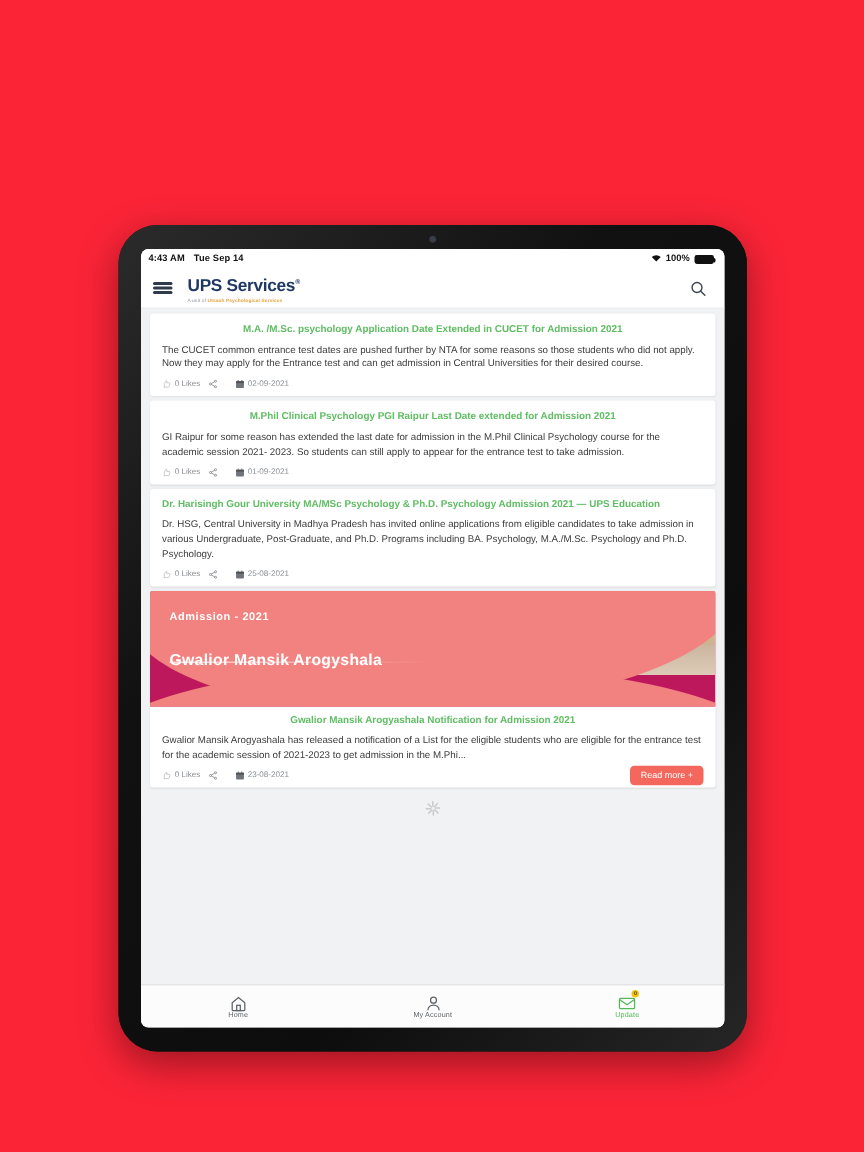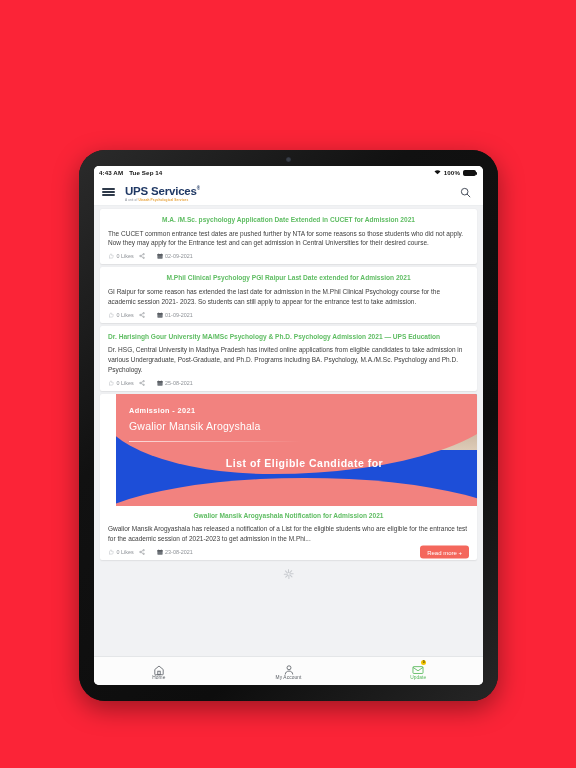--- a/index.html
+++ b/index.html
@@ -178,24 +178,23 @@
     border: none;
     cursor: pointer;
     font-family: "Liberation Sans", sans-serif;
     white-space: nowrap;
   }
 
   
   .banner {
     position: relative;
     width: 100%;
-    height: 112px;
-    background: #1d4ed8;
+    height: 77px;
+    background: #be185d;
     overflow: hidden;
-    margin-left: 16px;
   }
   .banner-photo {
     position: absolute;
     left: 37%; top: 0;
     width: 63%; height: 56px;
     background:
       linear-gradient(180deg,#9fb48c 0%, #8ea97c 18%, #cdb892 19%, #d9c6a1 46%, #cfb894 52%, #c8a98a 60%, #d9c3a8 70%, #e3d1bb 100%);
   }
   .photo-wall {
     position: absolute; left: 0; right: 0; top: 5px; height: 30px;
@@ -232,22 +231,22 @@
     width: 120%; height: 82px;
     background: #f2827f;
     border-radius: 50% 50% 0 0 / 70% 70% 0 0;
   }
   .banner-text { position: absolute; inset: 0; color: #fff; }
   .bt-admission {
     position: absolute; left: 13px; top: 12px;
     font-size: 7.3px; font-weight: bold; letter-spacing: 0.4px;
   }
   .bt-org {
-    position: absolute; left: 13px; top: 26px;
-    font-size: 10.5px; font-weight: normal; letter-spacing: 0.2px; text-align: center;
+    position: absolute; left: 13px; top: 40px;
+    font-size: 10.5px; font-weight: bold; letter-spacing: 0.2px; text-align: center;
   }
   .bt-divider {
     position: absolute; left: 13px; top: 47px;
     width: 172px; height: 1px;
     background: linear-gradient(90deg, rgba(255,255,255,0.72), rgba(255,255,255,0));
   }
   .bt-l1 {
     position: absolute; left: 0; right: 0; top: 63px;
     text-align: center; font-size: 10.5px; font-weight: bold; letter-spacing: 0.5px;
   }
@@ -472,21 +471,20 @@
             <div class="door" style="left:20%;top:7px;width:10%;height:20px"></div>
             <div class="bush" style="left:3%;top:7px;width:14%;height:19px"></div>
             <div class="ground"></div>
           </div>
           <div class="banner-curve"></div>
           <div class="banner-curve2"></div>
           <div class="banner-text">
             <div class="bt-admission">Admission - 2021</div>
             <div class="bt-org">Gwalior Mansik Arogyshala</div>
             <div class="bt-divider"></div>
-            <div class="bt-l1">List of Eligible Candidate for</div>
           </div>
         </div>
         <div class="banner-card-body">
           <div class="card-title">Gwalior Mansik Arogyashala Notification for Admission 2021</div>
           <div class="card-body">Gwalior Mansik Arogyashala has released a notification of a List for the eligible students who are eligible for the entrance test for the academic session of 2021-2023 to get admission in the M.Phi...</div>
           <div class="meta">
             <div class="chip">
               <span>
                 <svg width="6" height="6" viewBox="0 0 16 16" fill="none" stroke="#b6babe" stroke-width="1.3">
                     <path d="M4 14V7l3.5-5c.9 0 1.5.7 1.3 1.6L8.2 6H13c.8 0 1.3.8 1.1 1.5l-1.3 5c-.15.6-.7 1-1.3 1H4z"></path>

